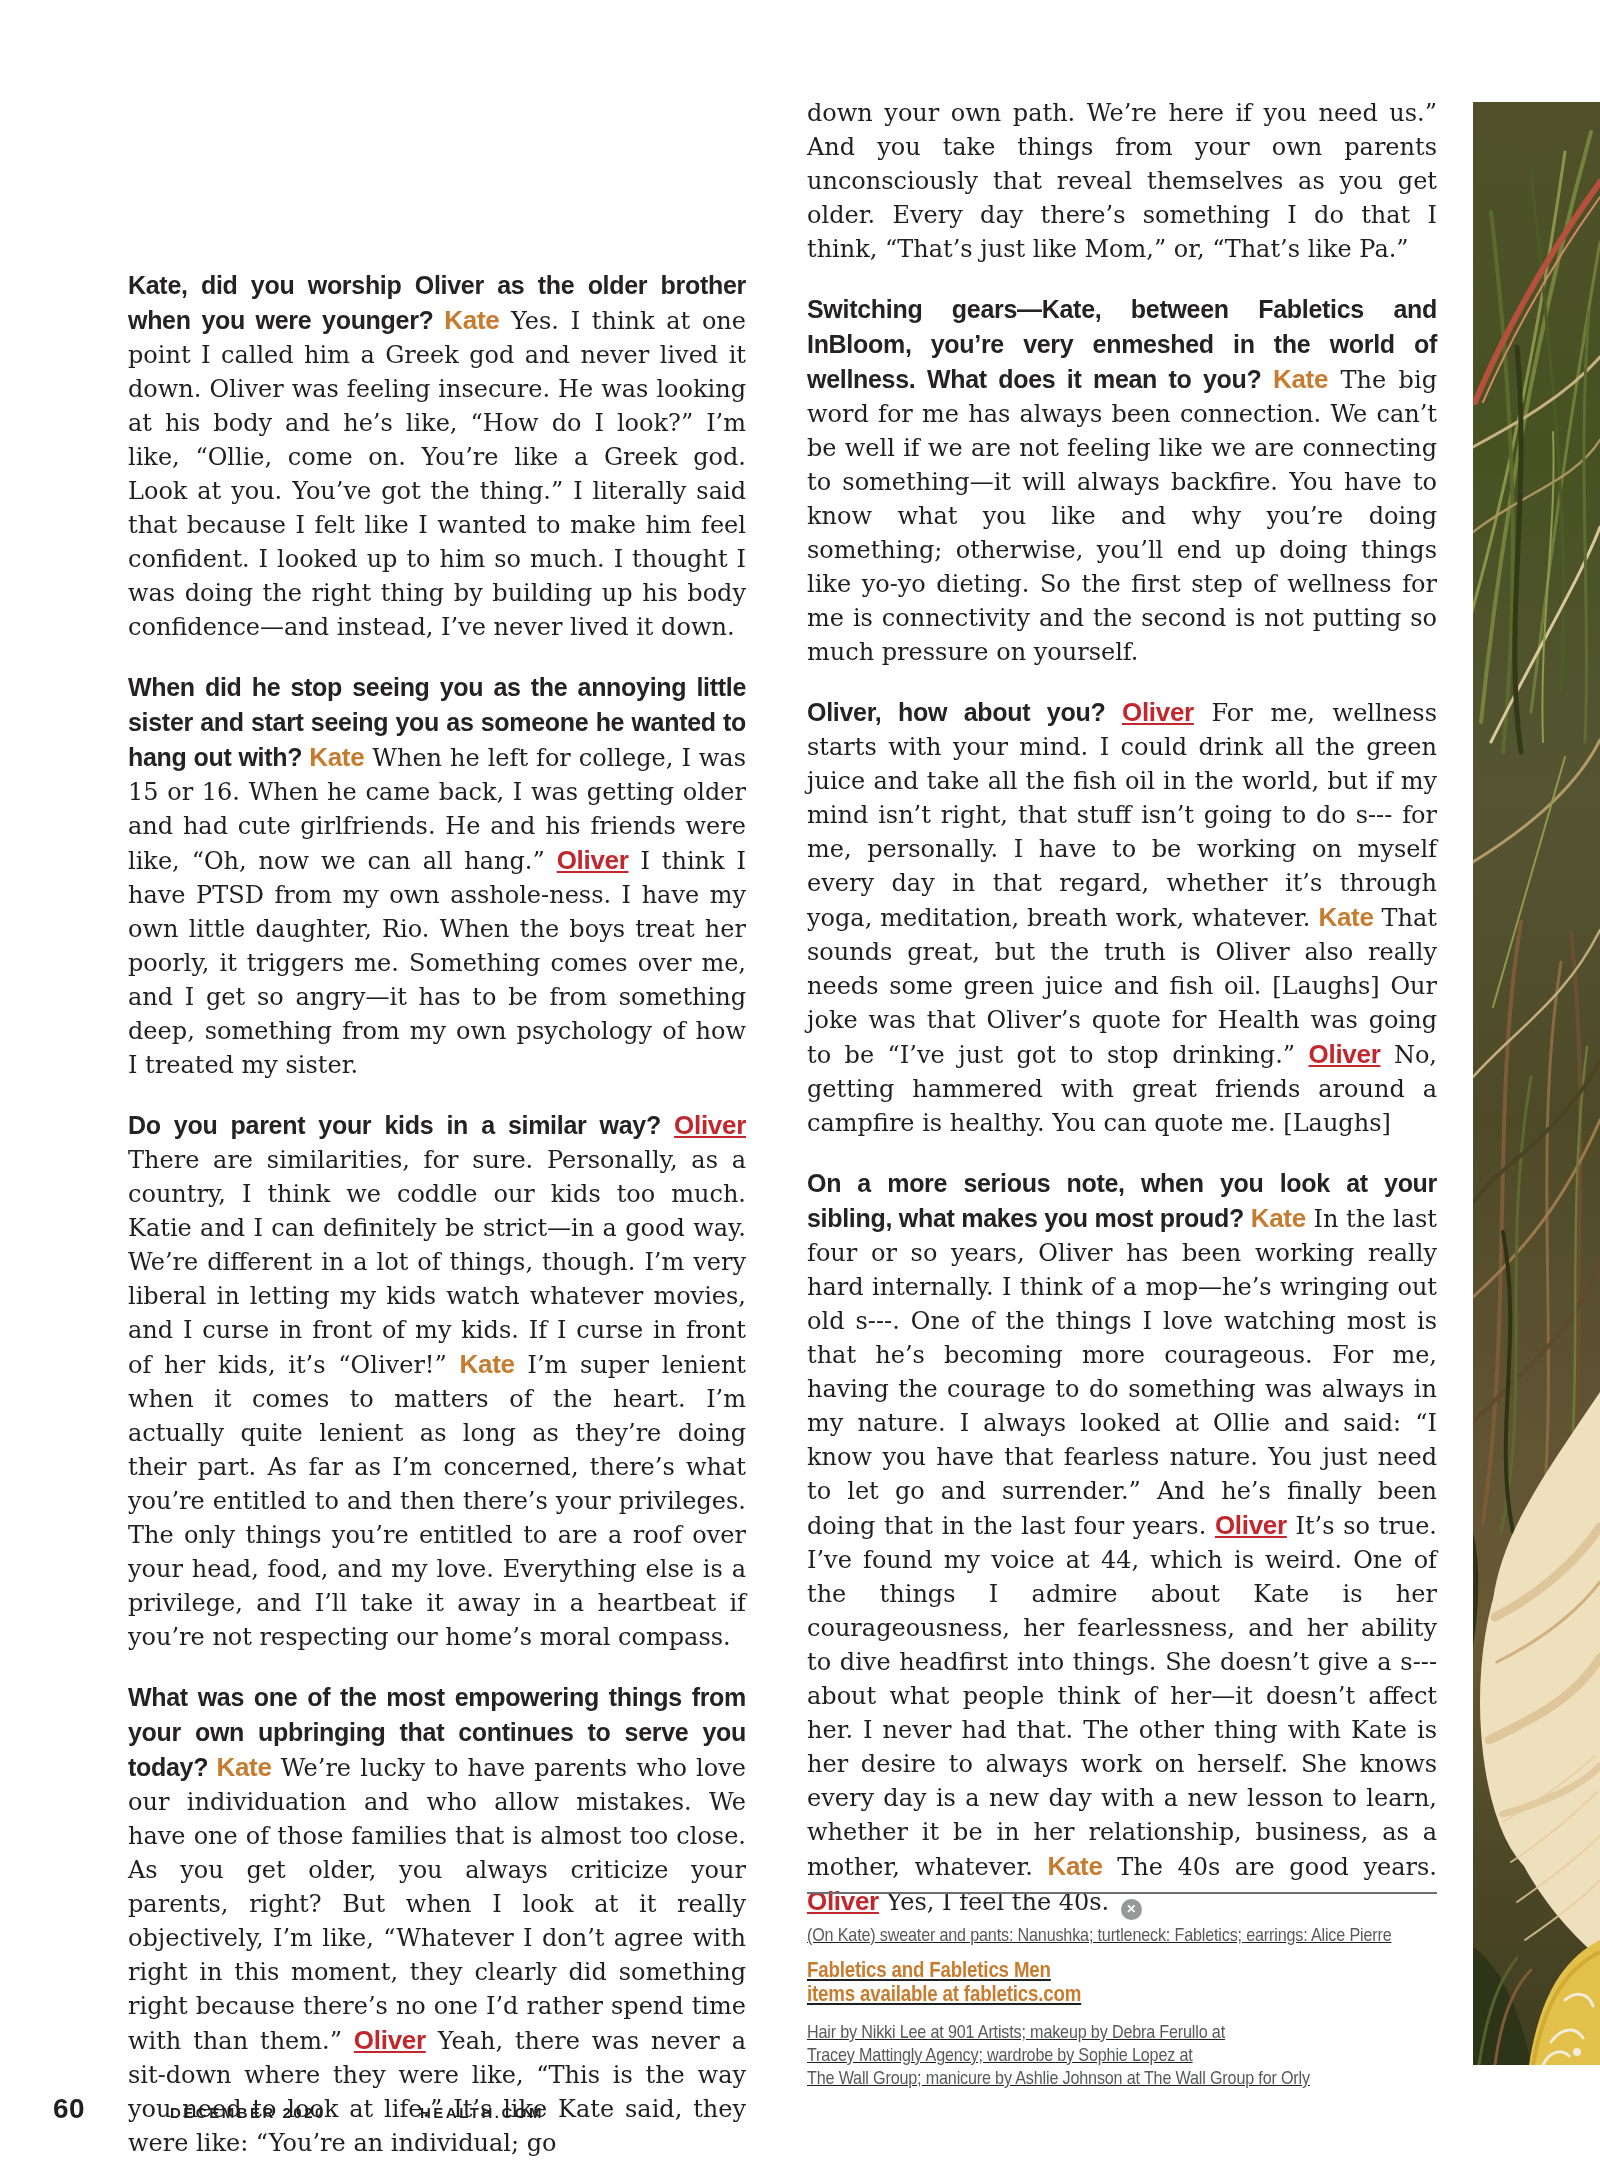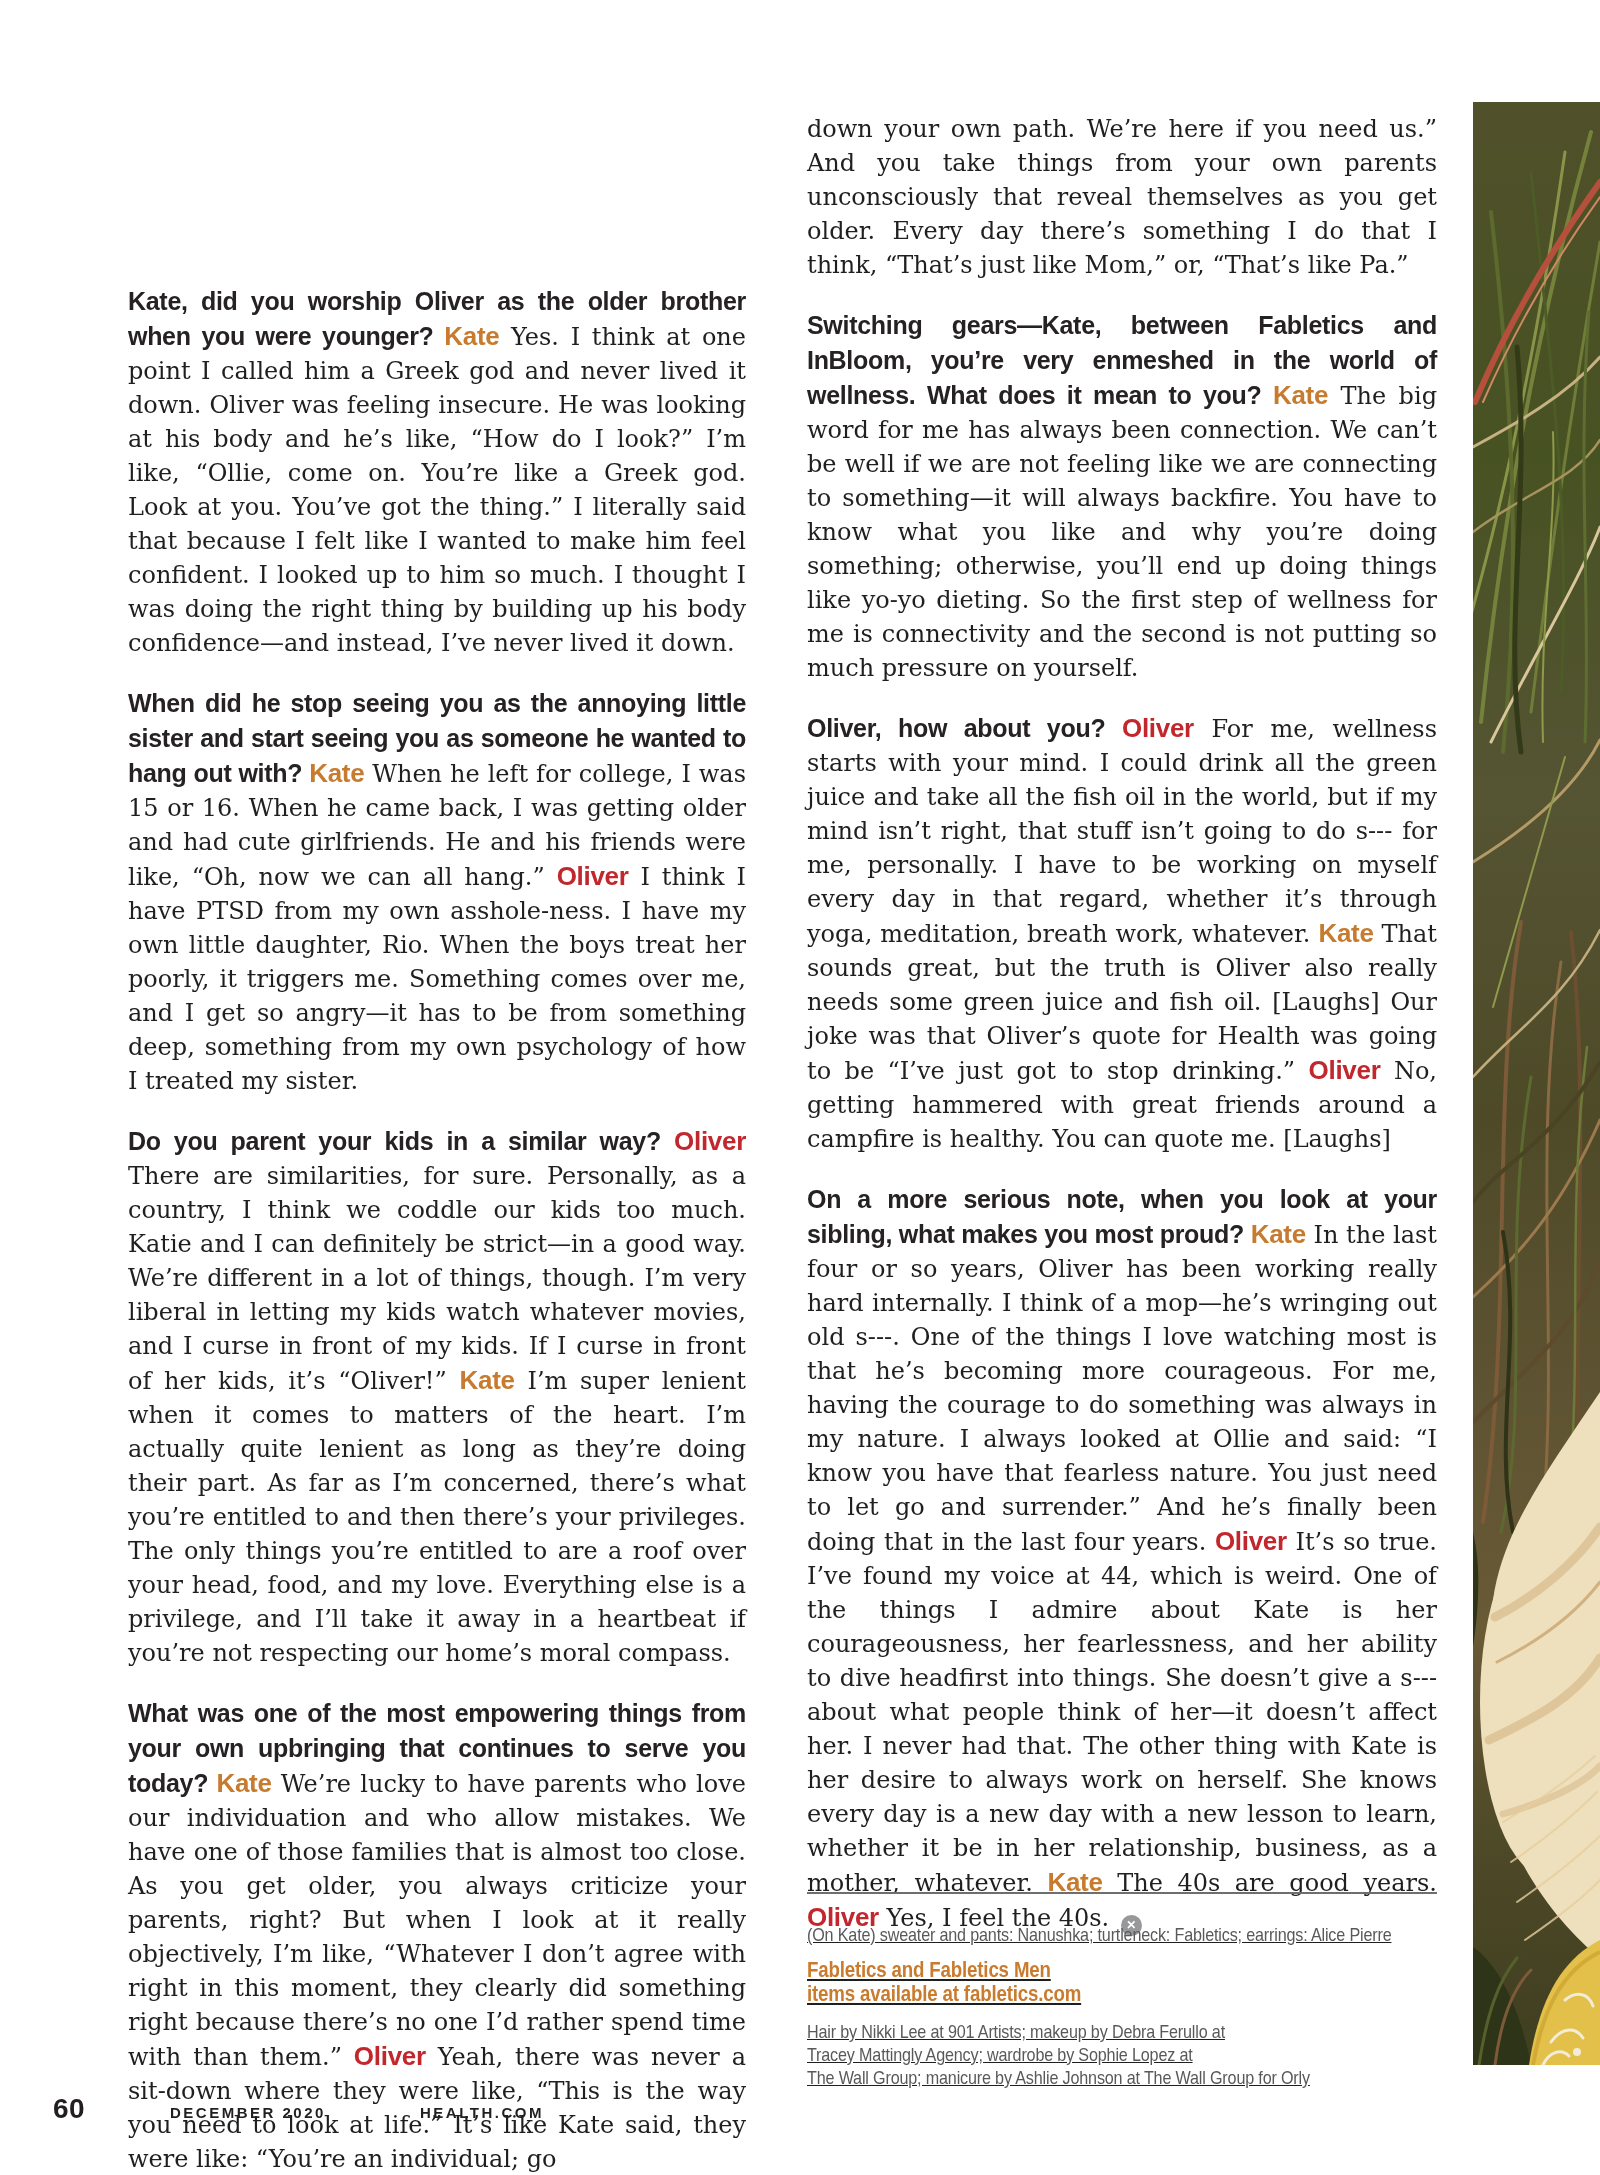--- a/index.html
+++ b/index.html
@@ -3,35 +3,35 @@
 <meta charset="utf-8">
 <style>
   html,body { margin:0; padding:0; background:#e8e8e8; }
   .page {
     position:relative; width:1600px; height:2175px; background:#ffffff;
     margin:0 auto; overflow:hidden;
     font-family:"DejaVu Serif", serif; color:var(--ink,#1f1f1f);
   }
   .col {
     position:absolute; font-size:24px; line-height:34px; text-align:justify;
-    color:var(--ink,#1f1f1f); hyphens:none;margin-top:16px;
+    color:var(--ink,#1f1f1f); hyphens:none;
   }
   .col-left  { left:128px; top:268px; width:618px; }
   .col-right { left:807px; top:96px;  width:630px; }
   p.qa { margin:0 0 26px 0; }
   .seg-question {
     font-family:"Liberation Sans", sans-serif; font-weight:700;
     color:#262223; letter-spacing:-0.3px; font-size:25px;
   }
   .seg-kate, .seg-oliver {
     font-family:"Liberation Sans", sans-serif; font-weight:700;
     letter-spacing:-0.3px; font-size:26px;
   }
   .seg-kate   { color:var(--kate,#c67b2e); }
-  .seg-oliver { color:var(--oliver,#c1272d); }
+  .seg-oliver { color:var(--oliver,#c1272d);text-decoration:underline; }
   .seg-italic { }
   .end-mark {
     display:inline-block; width:21px; height:21px; border-radius:50%;
     background:var(--endmark,#97989a); color:#ffffff; text-align:center;
     font-family:"Liberation Sans", sans-serif; font-weight:700;
     font-size:12px; line-height:21px; vertical-align:-3px; margin-left:4px;
   }
   .credits {
     position:absolute; left:807px; top:1892px; width:630px;
     border-top:2px solid var(--rule,#6d6e71);

